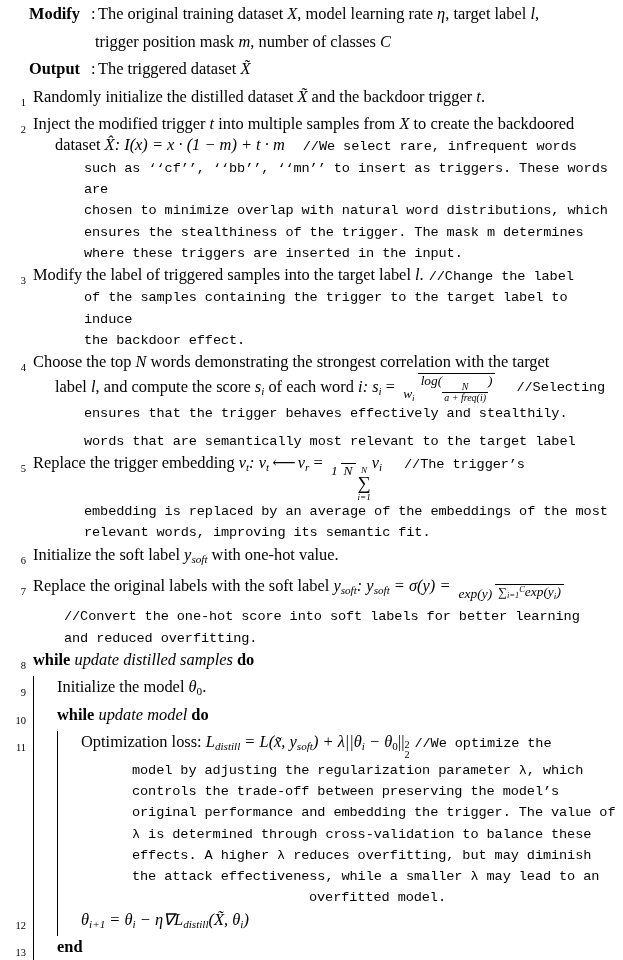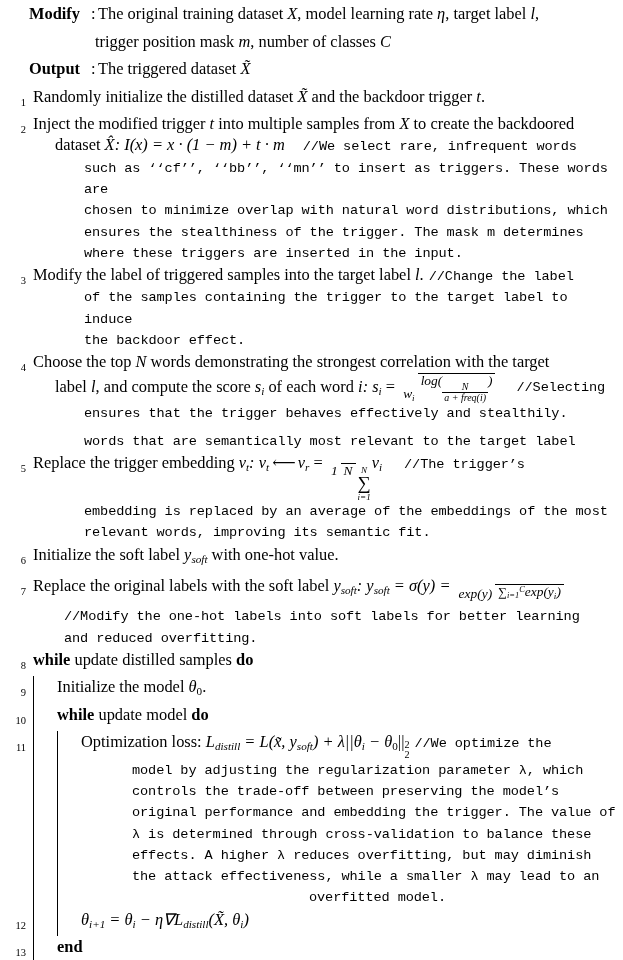--- a/index.html
+++ b/index.html
@@ -79,21 +79,21 @@
   }
   .hdr-colon { width: 7px; min-width: 7px; }
   .hdr-val { flex: 1; }
   .hdr-cont { padding-left: 69px; }
   .cmt {
     font-family: "Liberation Mono", "DejaVu Sans Mono", monospace;
     font-size: 13.6px;
     letter-spacing: -0.1px;
   }
   .kw { font-weight: bold; }
-  .it { }
+  .it { font-style: italic; }
   .mi { font-style: italic; font-family: "Liberation Serif", serif; }
   .cal { font-style: italic; font-family: "Liberation Serif", serif; }
 
   .contline {
     font-family: "Liberation Mono", "DejaVu Sans Mono", monospace;
     font-size: 13.6px;
     line-height: 21.3px;
     letter-spacing: -0.1px;
     margin-left: 29px;
   }
@@ -242,21 +242,21 @@
     <div class="body"><span>Initialize the soft label </span><span class="mi">y</span><sub>soft</sub><span> with one-hot value.</span></div>
   </div>
 
   <div class="row" style="margin-top:4px;">
     <div class="num">7</div>
     <div class="body">
       <div><span>Replace the original labels with the soft label </span><span class="mi">y</span><sub>soft</sub><span class="mi">: y</span><sub>soft</sub><span class="mi"> = σ(y) = </span><span class="frac">
             <span class="n">exp(y)</span>
             <span class="d"><span class="sumin"><span>∑</span><sub>i=1</sub><sup>C</sup></span><span>exp(y</span><sub>i</sub><span>)</span></span>
           </span></div>
-      <div class="contline" style="padding-left:2px;margin-top:5px;">//Modify the one-hot labels into soft labels for better learning</div>
+      <div class="contline" style="padding-left:2px;margin-top:5px;">//Convert the one-hot score into soft labels for better learning</div>
       <div class="contline" style="padding-left:2px;">and reduced overfitting.</div>
     </div>
   </div>
 
   <div class="row">
     <div class="num">8</div>
     <div class="body"><span class="kw">while</span><span> </span><span class="it">update distilled samples</span><span> </span><span class="kw">do</span></div>
   </div>
 
   <div class="row">

